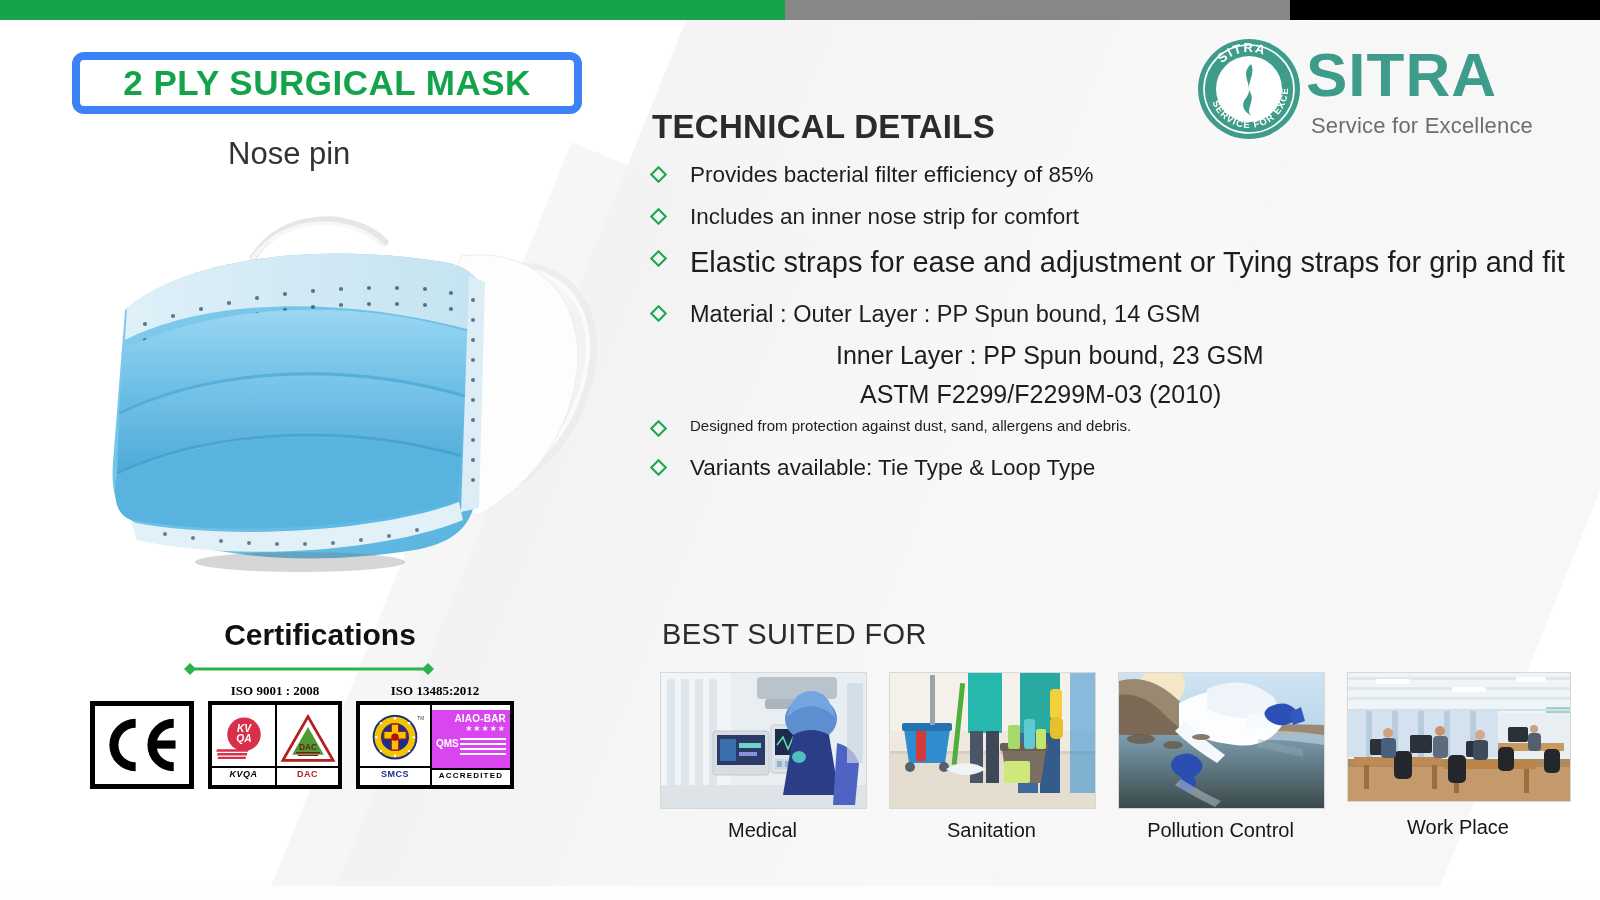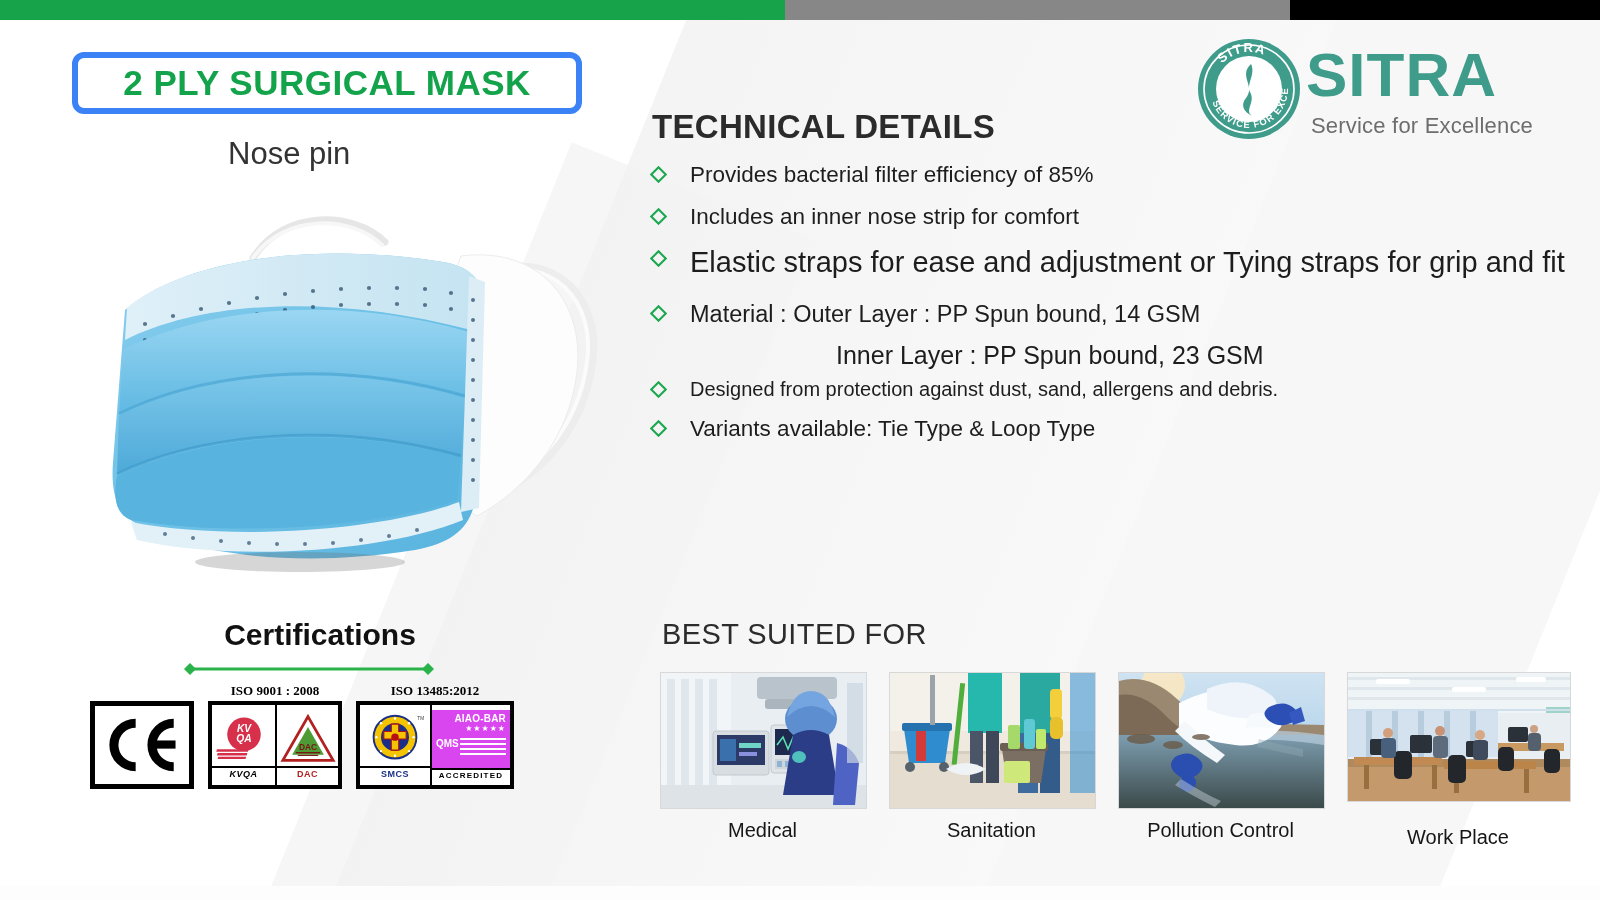--- a/index.html
+++ b/index.html
@@ -52,21 +52,21 @@
   
   .topbar { position:absolute; top:0; left:0; width:1600px; height:20px; display:flex; }
   .topbar .seg-green { width:785px;  background:#16a34a; }
   .topbar .seg-gray  { width:505px;  background:#878787; }
   .topbar .seg-black { flex:1 1 auto;background:#000000; }
 
   
   .title-pill {
     position:absolute; left:72px; top:52px;
     width:510px; height:62px;
-    border:6px solid #3b82f6; border-radius:12px;
+    border:8px solid #3b82f6; border-radius:12px;
     background:#ffffff;
     display:flex; align-items:center; justify-content:center;
     box-sizing:border-box;
   }
   .title-pill span {
     font-size:35px; font-weight:bold; color:#13a34a; letter-spacing:.5px;
     white-space:nowrap;
   }
 
   
@@ -339,28 +339,29 @@
         <svg viewBox="0 0 20 20" width="17" height="17" aria-hidden="true">
             <path d="M10 1.5 L18.5 10 L10 18.5 L1.5 10 Z" fill="none" stroke="#1aa74e" stroke-width="2.4"></path>
           </svg>
       </span>
       <span class="txt" style="font-size:23.5px;">Material : Outer Layer : PP Spun bound, 14 GSM</span>
     </div>
 
     <div class="tech-sub" style="margin-top:16px;margin-left:186px;">Inner Layer : PP Spun bound, 23 GSM</div>
 
 
+    <div class="tech-sub" style="margin-top:14px;margin-left:210px;">ASTM F2299/F2299M-03 (2010)</div>
 
     <div class="tech-row" style="margin-top:11px;">
       <span class="dia">
         <svg viewBox="0 0 20 20" width="17" height="17" aria-hidden="true">
             <path d="M10 1.5 L18.5 10 L10 18.5 L1.5 10 Z" fill="none" stroke="#1aa74e" stroke-width="2.4"></path>
           </svg>
       </span>
-      <span class="txt" style="font-size:20px;">Designed from protection against dust, sand, allergens and debris.</span>
+      <span class="txt" style="font-size:15px;">Designed from protection against dust, sand, allergens and debris.</span>
     </div>
 
     <div class="tech-row" style="margin-top:16px;">
       <span class="dia">
         <svg viewBox="0 0 20 20" width="17" height="17" aria-hidden="true">
             <path d="M10 1.5 L18.5 10 L10 18.5 L1.5 10 Z" fill="none" stroke="#1aa74e" stroke-width="2.4"></path>
           </svg>
       </span>
       <span class="txt">Variants available: Tie Type &amp; Loop Type</span>
     </div>
@@ -644,18 +645,18 @@
               <rect x="85" y="63" width="15" height="22" rx="4" fill="#5d6b7c"></rect>
             <circle cx="132" cy="62" r="5" fill="#d7a886"></circle>
               <rect x="125" y="67" width="15" height="20" rx="4" fill="#3f4a5c"></rect>
             <circle cx="186" cy="56" r="4" fill="#caa183"></circle>
               <rect x="180" y="60" width="13" height="18" rx="4" fill="#55606e"></rect>
           </g>
           <rect x="198" y="34" width="24" height="6" fill="#9dd3c8"></rect>
           <rect x="0" y="36" width="222" height="2" fill="#cfe0ec"></rect>
         </svg>
       </div>
-      <div class="bsf-label" style="margin-top:24px;">Work Place</div>
+      <div class="bsf-label" style="margin-top:14px;">Work Place</div>
     </div>
 
   </div>
 
 </div>
 
 </body></html>

